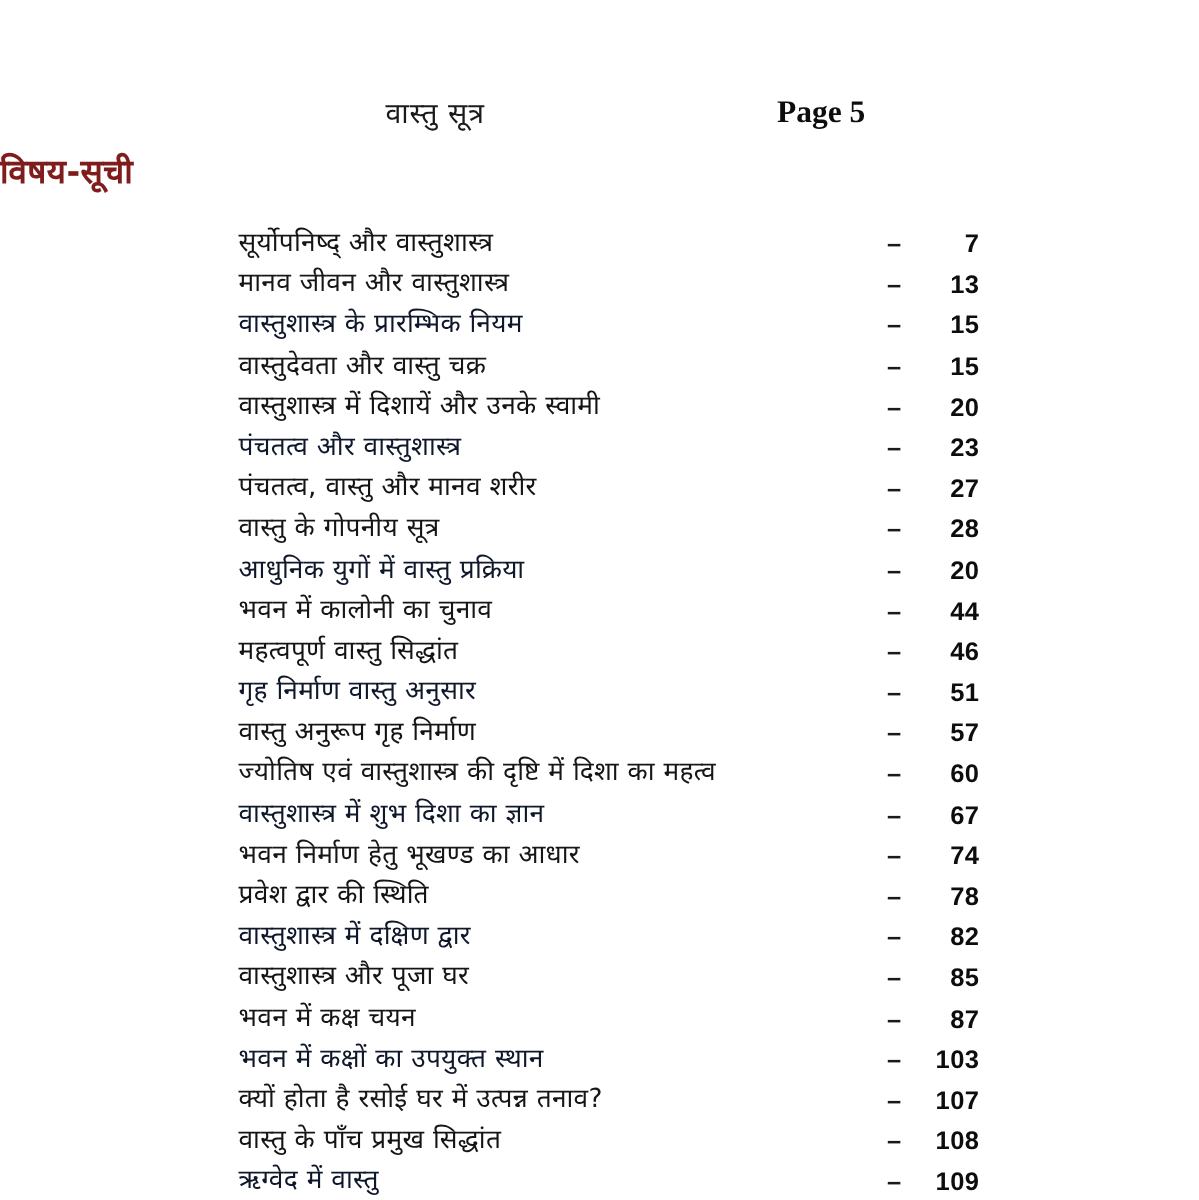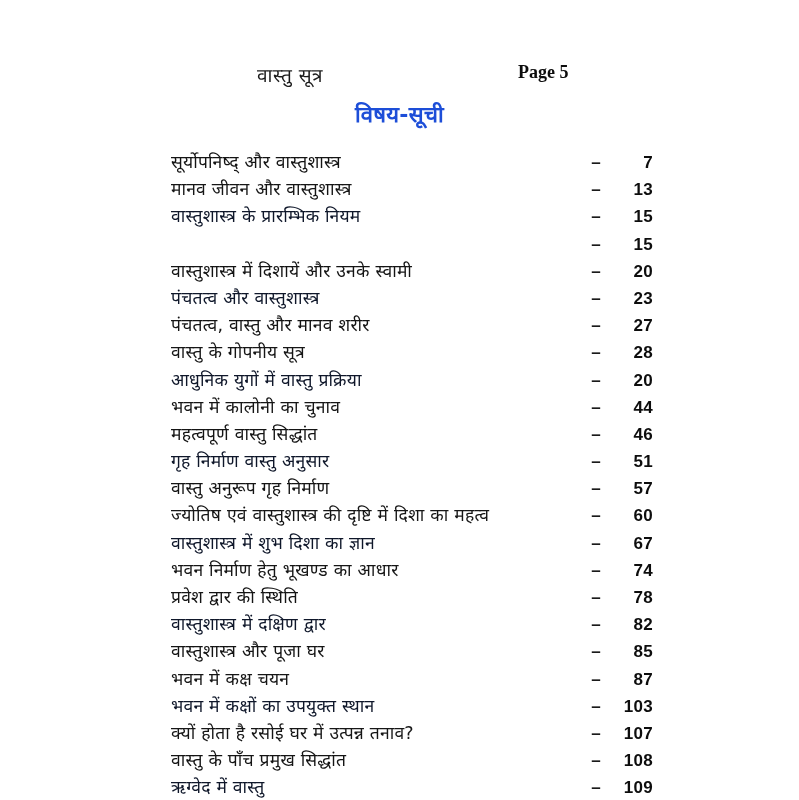--- a/index.html
+++ b/index.html
@@ -41,56 +41,55 @@
     font-size: 19px;
     letter-spacing: 0.5px;
     color: #1a1a1a;
     white-space: nowrap;
   }
   .head-right {
     position: absolute;
     left: 518px;
     top: 0px;
     font-family: "Liberation Serif", "DejaVu Serif", serif;
-    font-size: 18px;
+    font-size: 21px;
     font-weight: bold;
     color: #0d0d0d;
     white-space: nowrap;
   }
 
   
   .toc-title {
     position: absolute;
     left: 0;
     top: 50px;
     width: 799px;
-    text-align: center;
     font-family: "DejaVu Sans", sans-serif;
     font-size: 22px;
     font-weight: bold;
-    color: #1d4ed8;
+    color: #7f1d1d;
     letter-spacing: 0.3px;
   }
 
   
   .toc-list {
     position: absolute;
     left: 155px;
     top: 101px;
     width: 500px;
   }
   .toc-row {
     position: relative;
     height: 27.2px;
     line-height: 27.2px;
     white-space: nowrap;
   }
   .toc-entry {
     position: absolute;
-    left: 16px;
+    left: 4px;
     top: 0;
     font-family: "DejaVu Sans", sans-serif;
     font-size: 17.5px;
     color: #161616;
     letter-spacing: 0.2px;
     white-space: nowrap;
   }
   .toc-dash {
     position: absolute;
     left: 430px;
@@ -141,20 +140,21 @@
         <span class="toc-entry">मानव जीवन और वास्तुशास्त्र</span>
         <span class="toc-dash">–</span>
         <span class="toc-page">13</span>
       </div>
       <div class="toc-row">
         <span class="toc-entry">वास्तुशास्त्र के प्रारम्भिक नियम</span>
         <span class="toc-dash">–</span>
         <span class="toc-page">15</span>
       </div>
       <div class="toc-row">
+        <span class="toc-entry">वास्तुदेवता और वास्तु चक्र</span>
         <span class="toc-dash">–</span>
         <span class="toc-page">15</span>
       </div>
       <div class="toc-row">
         <span class="toc-entry">वास्तुशास्त्र में दिशायें और उनके स्वामी</span>
         <span class="toc-dash">–</span>
         <span class="toc-page">20</span>
       </div>
       <div class="toc-row">
         <span class="toc-entry">पंचतत्व और वास्तुशास्त्र</span>

